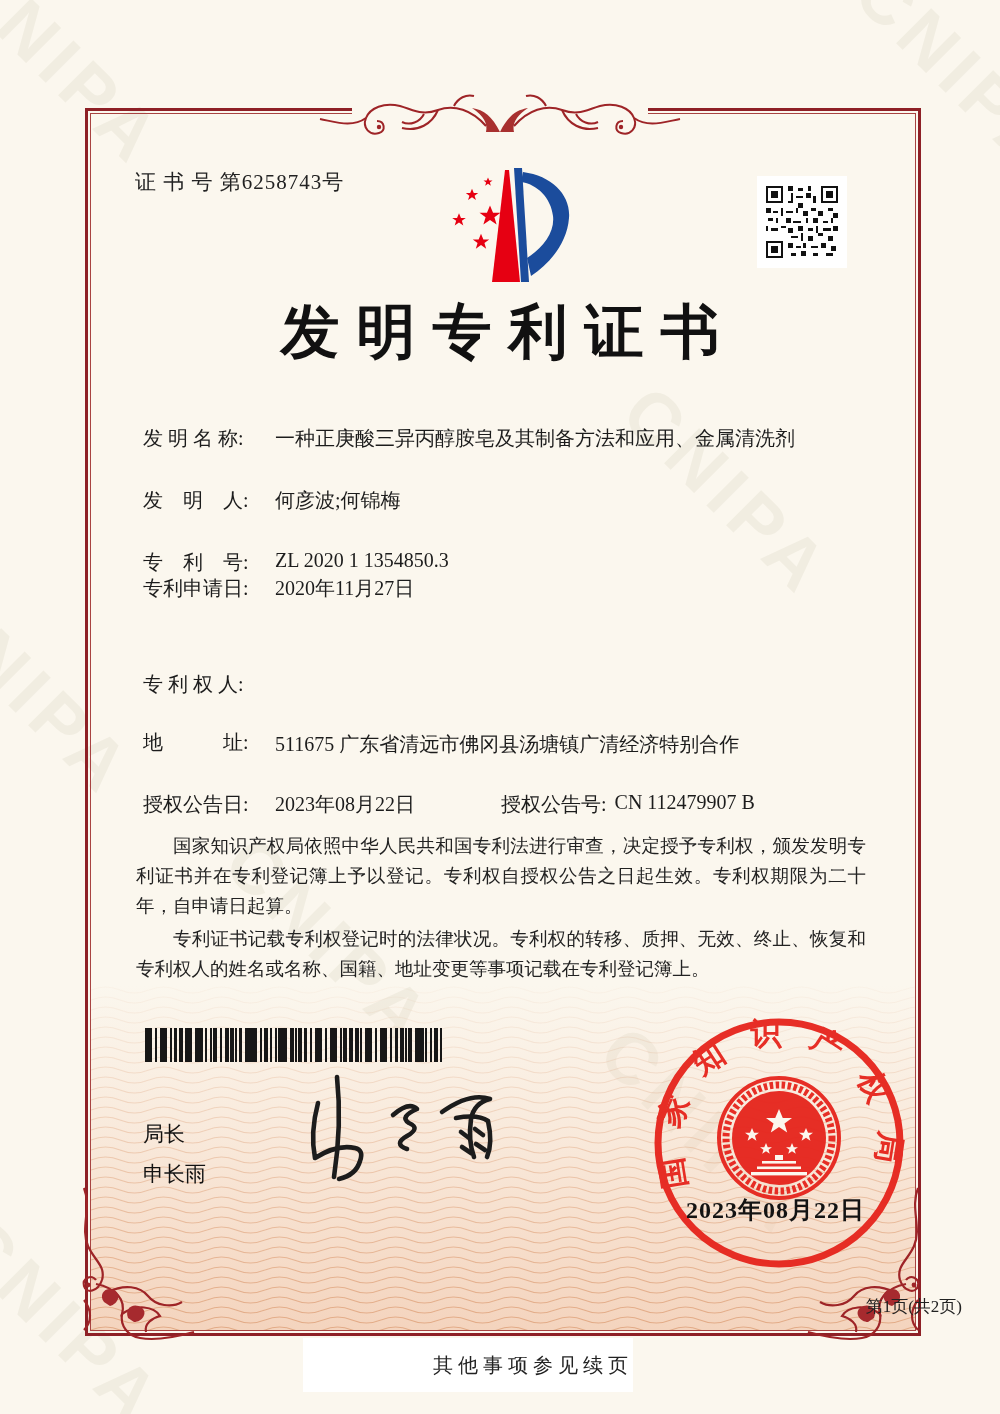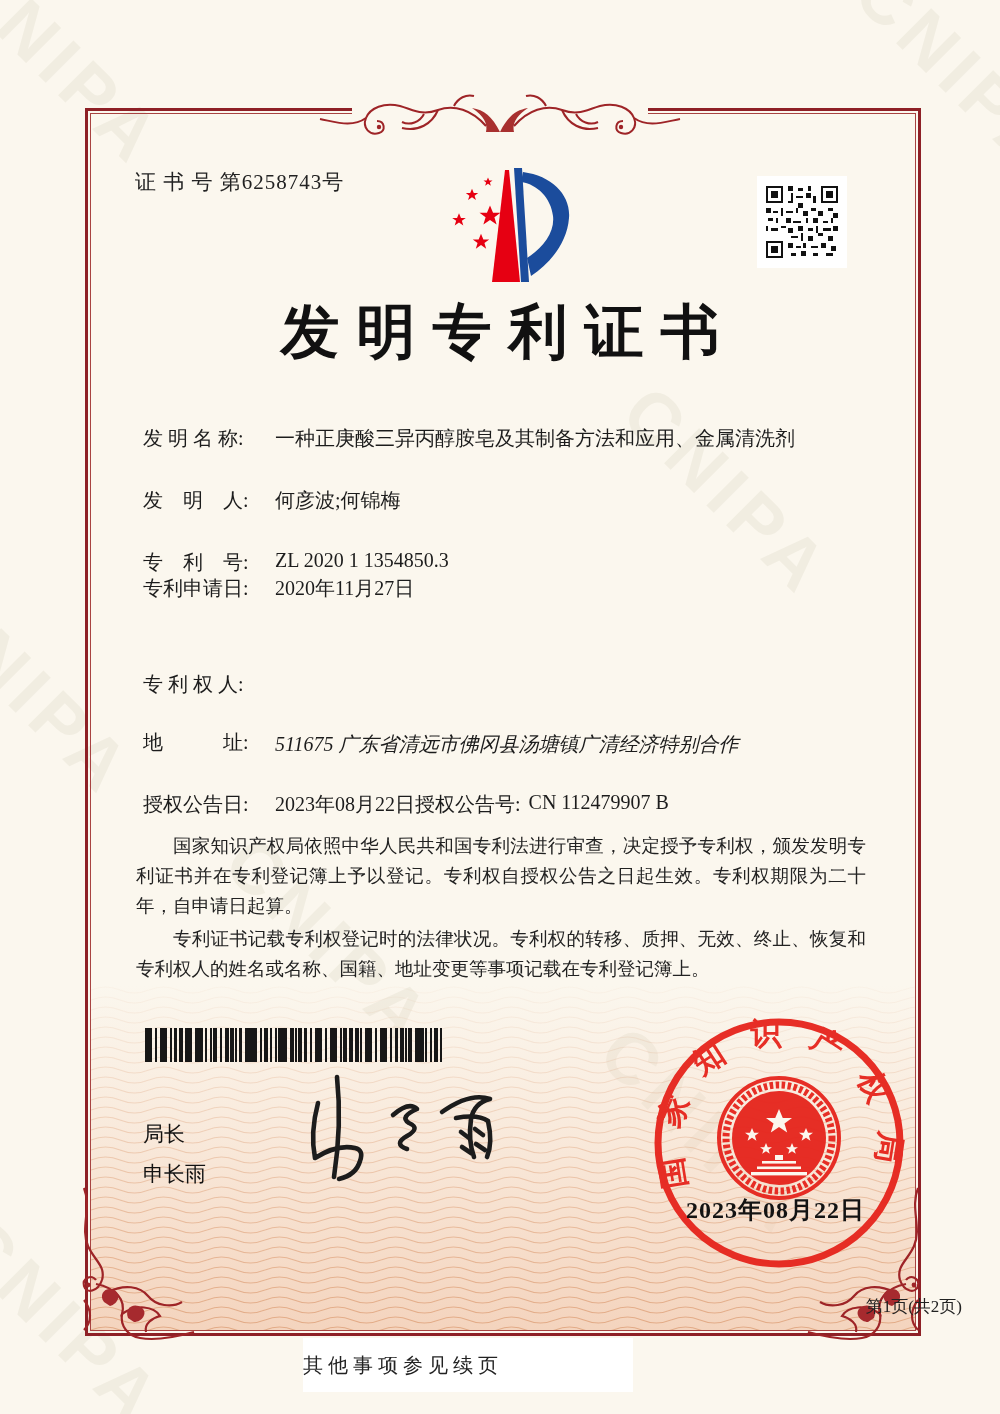--- a/index.html
+++ b/index.html
@@ -26,22 +26,22 @@
   
   .cert-no{position:absolute;left:135px;top:168px;font-size:21px;letter-spacing:1px;color:#222;z-index:3;}
   .qr-box{position:absolute;left:757px;top:176px;width:90px;height:92px;background:#fff;z-index:3;
           display:flex;align-items:center;justify-content:center;}
   .logo{position:absolute;left:428px;top:168px;z-index:3;}
   .doc-title{position:absolute;left:0;right:0;top:293px;text-align:center;font-size:59px;font-weight:bold;
              letter-spacing:17px;text-indent:17px;color:#111;z-index:3;}
 
   .field-row{position:absolute;left:143px;display:flex;font-size:20px;color:#1c1c1c;z-index:3;white-space:nowrap;}
   .field-label{display:inline-block;width:132px;flex:0 0 132px;}
-  .addr-lines{line-height:30px;font-style:italic;}
-  .grant-no-group{display:flex;}
+  .addr-lines{line-height:30px;}
+  .grant-no-group{margin-left:86px;display:flex;}
 
   .body-text{position:absolute;left:136px;top:831px;width:730px;font-size:18.5px;line-height:30px;
              color:#222;text-align:justify;z-index:3;}
   .body-text p{margin:0;text-indent:2em;}
   .body-text p + p{margin-top:3px;}
 
   .barcode{position:absolute;left:145px;top:1028px;width:297px;height:34px;z-index:3;
     background:
       repeating-linear-gradient(90deg,#161616 0 2px,transparent 2px 5px),
       repeating-linear-gradient(90deg,transparent 0 3px,#161616 3px 6px,transparent 6px 13px),
@@ -53,21 +53,21 @@
                  font-family:"Liberation Sans","DejaVu Sans",sans-serif;z-index:3;}
   .signature{position:absolute;left:290px;top:1055px;z-index:3;}
 
   .seal{position:absolute;left:650px;top:1014px;width:258px;height:258px;z-index:4;}
   .seal-date{position:absolute;left:686px;top:1194px;font-size:24px;font-weight:600;color:#131313;
              letter-spacing:1px;z-index:5;}
 
   .page-info{position:absolute;left:0;width:962px;top:1295px;text-align:right;font-size:17px;color:#222;z-index:3;}
 
   .footer-note-band{position:absolute;left:303px;top:1338px;width:330px;height:54px;background:#ffffff;
-                    display:flex;align-items:center;justify-content:flex-start;z-index:3;}
+                    display:flex;align-items:center;justify-content:flex-end;z-index:3;}
   .footer-note{font-size:20px;letter-spacing:5px;color:#222;}
 </style>
 </head>
 <body>
 
 <div class="page">
 
   <div class="wm" style="left:-70px;top:20px;">CNIPA</div>
   <div class="wm" style="left:830px;top:30px;">CNIPA</div>
   <div class="wm" style="left:598px;top:450px;">CNIPA</div>

